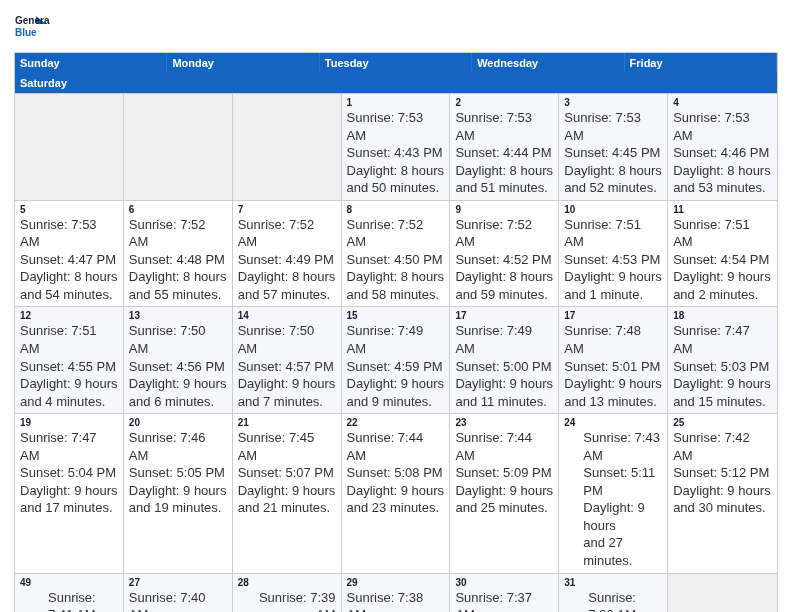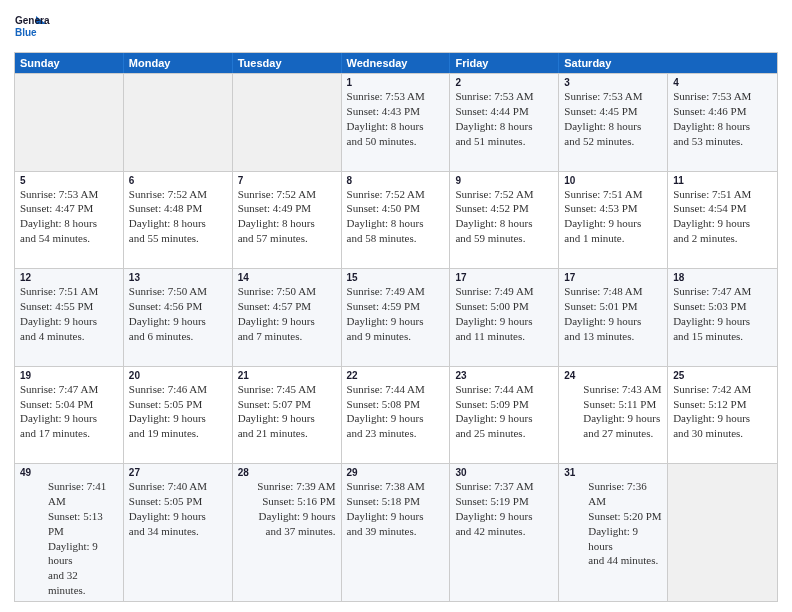--- a/index.html
+++ b/index.html
@@ -41,21 +41,21 @@
       color: #444;
     }
     .calendar {
       flex: 1;
       display: flex;
       flex-direction: column;
       border: 1px solid #ccc;
     }
     .cal-header-row {
       display: grid;
-      grid-template-columns: repeat(7, 1fr);
+      grid-template-columns: repeat(5, 1fr);
       background: #1565c0;
     }
     .cal-header-cell {
       color: #fff;
       font-size: 11px;
       font-weight: bold;
       padding: 4px 5px;
       text-align: left;
       border-right: 1px solid #2176d2;
     }
@@ -82,24 +82,23 @@
     .cal-cell:last-child { border-right: none; }
     .cal-cell.empty { background: #f9f9f9; }
     .cell-date {
       font-size: 10px;
       font-weight: bold;
       color: #1a1a2e;
       display: block;
       margin-bottom: 1px;
     }
     .cell-info {
-      font-size: 11px;
+      font-size: 13px;
       color: #333;
       line-height: 1.35;
-      font-family: Liberation Serif, serif;
     }
     .cal-row:nth-child(even) .cal-cell:not(.empty) {
       background: #fff;
     }
     .cal-row:nth-child(odd) .cal-cell:not(.empty) {
       background: #f5f7fa;
     }
     .cal-row .cal-cell.empty {
       background: #f0f0f0;
     }

